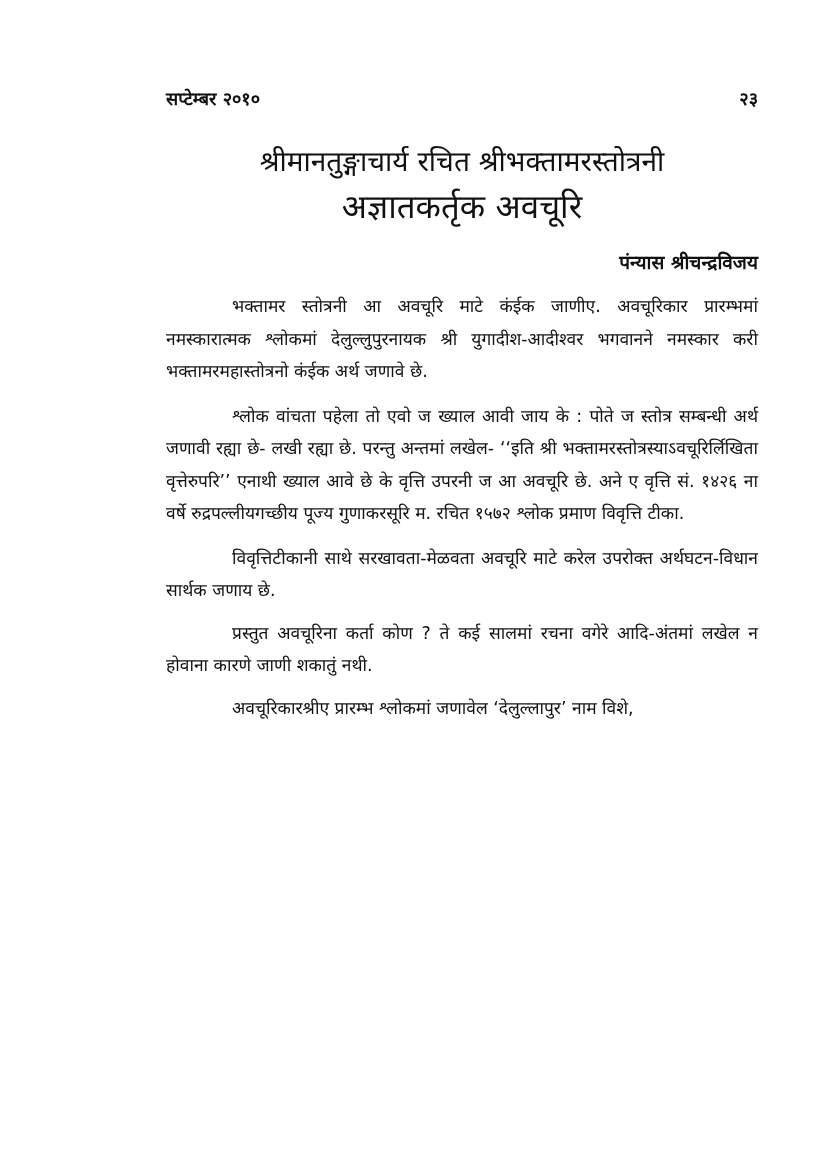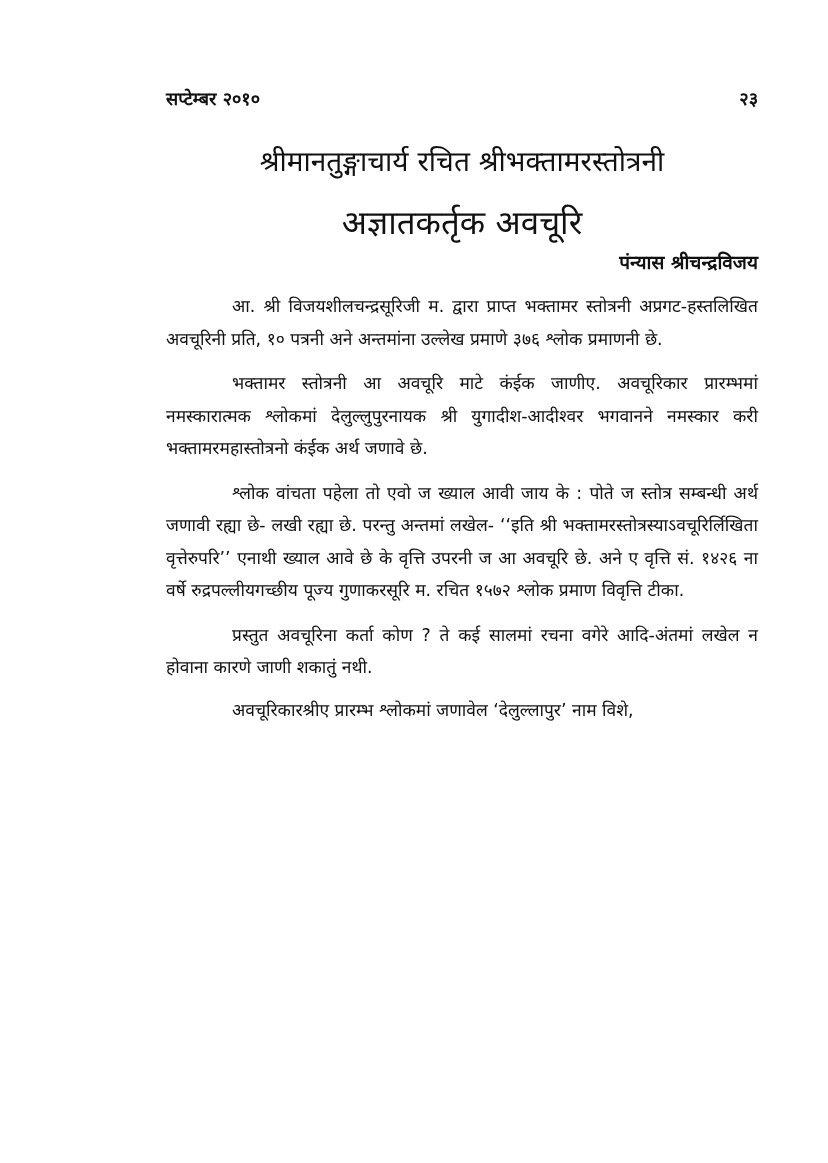--- a/index.html
+++ b/index.html
@@ -47,21 +47,21 @@
       top: 146px;
       left: 0;
       width: 592px;
       text-align: center;
       font-size: 28px;
       line-height: 32px;
       font-family: "DejaVu Serif", serif;
     }
     .title {
       position: absolute;
-      top: 200px;
+      top: 184px;
       left: 0;
       width: 592px;
       text-align: center;
       font-size: 33px;
       line-height: 46px;
       font-family: "DejaVu Serif", serif;
     }
     .author {
       position: absolute;
       top: 246px;
@@ -96,20 +96,20 @@
   <div class="running-header">
     <span class="left">सप्टेम्बर २०१०</span>
     <span class="right">२३</span>
   </div>
 
   <div class="subtitle">श्रीमानतुङ्गाचार्य रचित श्रीभक्तामरस्तोत्रनी</div>
   <div class="title">अज्ञातकर्तृक अवचूरि</div>
   <div class="author">पंन्यास श्रीचन्द्रविजय</div>
 
   <div class="body">
-    <p>आ. श्री विजयशीलचन्द्रसूरिजी म. द्वारा प्राप्त भक्तामर स्तोत्रनी अप्रगट-हस्तलिखित अवचूरिनी प्रति, १० पत्रनी अने अन्तमांना उल्लेख प्रमाणे ३७६ श्लोक प्रमाणनी छे.</p>
     <p>भक्तामर स्तोत्रनी आ अवचूरि माटे कंईक जाणीए. अवचूरिकार प्रारम्भमां नमस्कारात्मक श्लोकमां देलुल्लुपुरनायक श्री युगादीश-आदीश्वर भगवानने नमस्कार करी भक्तामरमहास्तोत्रनो कंईक अर्थ जणावे छे.</p>
     <p>श्लोक वांचता पहेला तो एवो ज ख्याल आवी जाय के : पोते ज स्तोत्र सम्बन्धी अर्थ जणावी रह्या छे- लखी रह्या छे. परन्तु अन्तमां लखेल- ‘‘इति श्री भक्तामरस्तोत्रस्याऽवचूरिर्लिखिता वृत्तेरुपरि’’ एनाथी ख्याल आवे छे के वृत्ति उपरनी ज आ अवचूरि छे. अने ए वृत्ति सं. १४२६ ना वर्षे रुद्रपल्लीयगच्छीय पूज्य गुणाकरसूरि म. रचित १५७२ श्लोक प्रमाण विवृत्ति टीका.</p>
+    <p class="tight">विवृत्तिटीकानी साथे सरखावता-मेळवता अवचूरि माटे करेल उपरोक्त अर्थघटन-विधान सार्थक जणाय छे.</p>
     <p class="tight">प्रस्तुत अवचूरिना कर्ता कोण ? ते कई सालमां रचना वगेरे आदि-अंतमां लखेल न होवाना कारणे जाणी शकातुं नथी.</p>
     <p>अवचूरिकारश्रीए प्रारम्भ श्लोकमां जणावेल ‘देलुल्लापुर’ नाम विशे,</p>
   </div>
 
 </div>
 
 </body></html>

